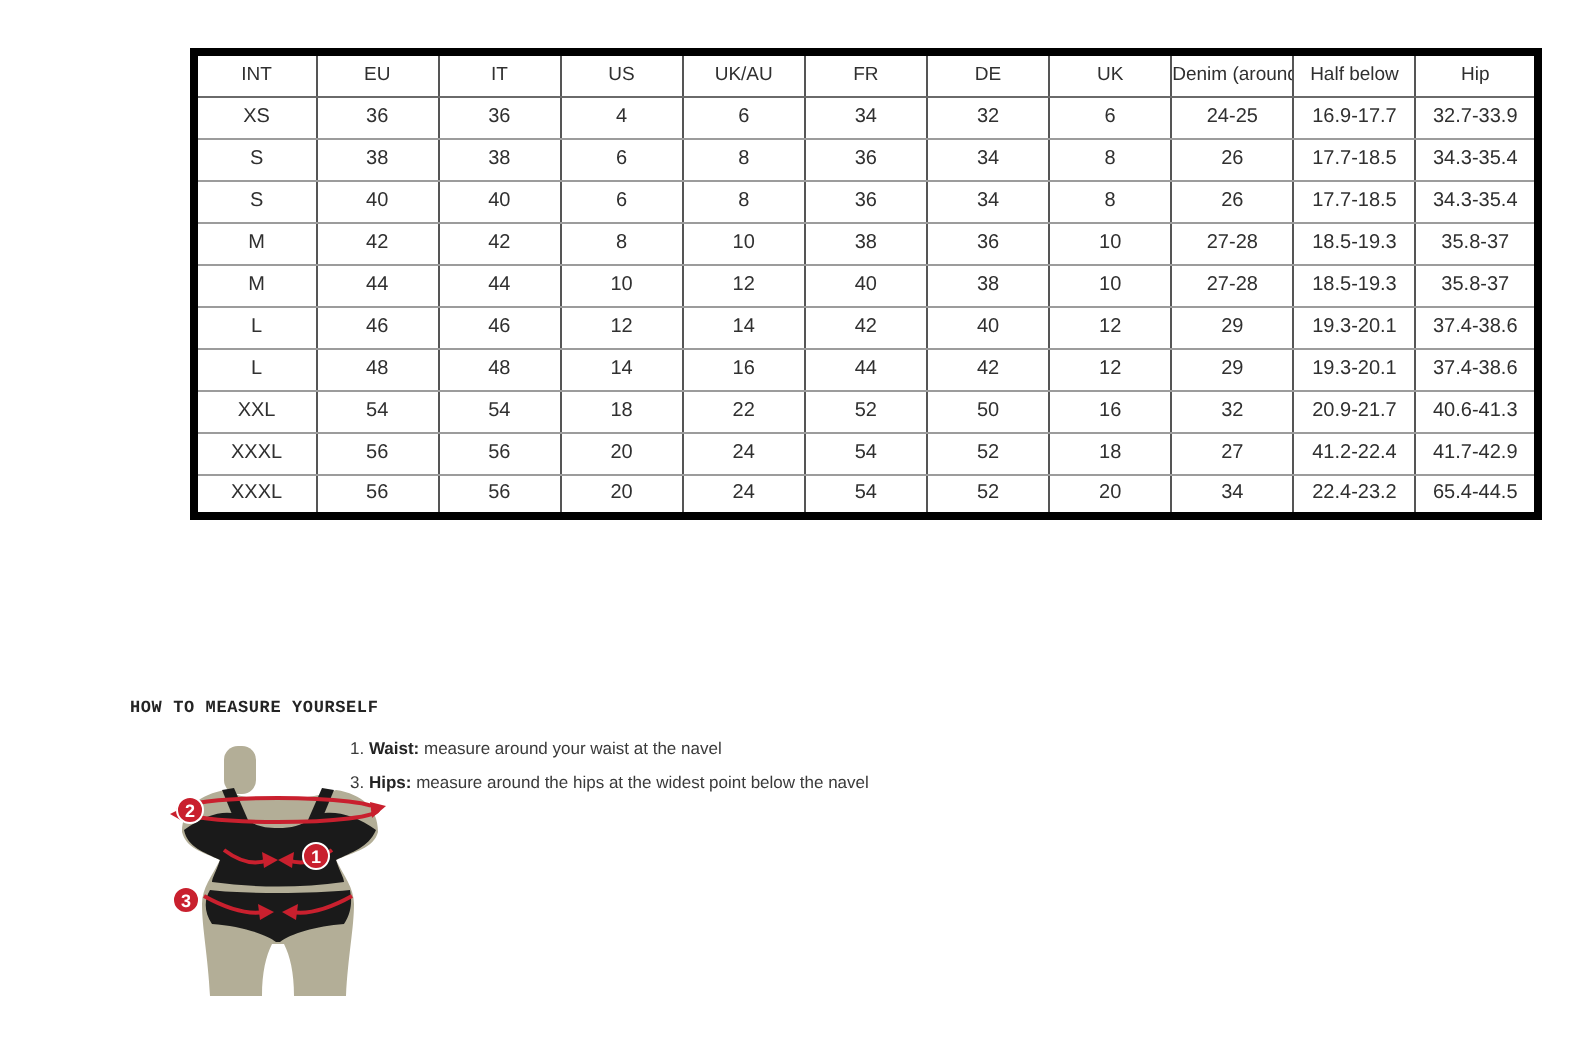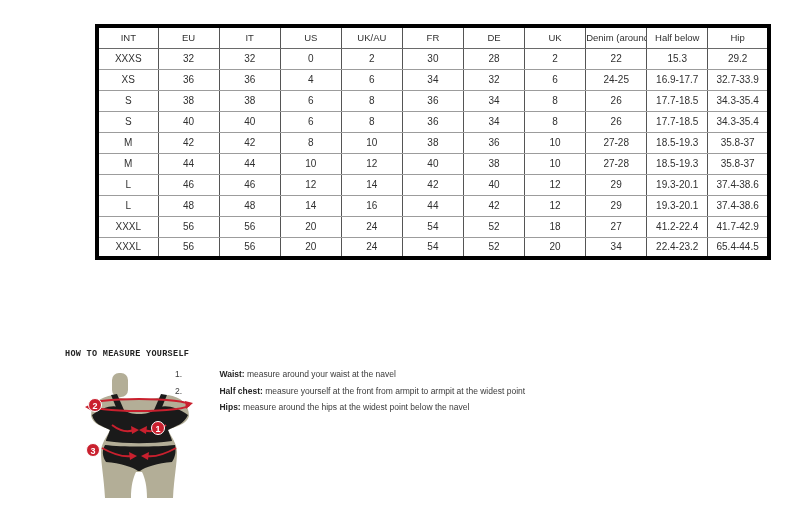--- a/index.html
+++ b/index.html
@@ -24,21 +24,21 @@
   .size-table td { height: 21px; }
   .measure-title {
     position: absolute; left: 65px; top: 349px;
     font-size: 8.5px; font-weight: 700; letter-spacing: 0.3px; color: #242424; font-family: Liberation Mono, monospace;
   }
   .measure-list {
     position: absolute; left: 175px; top: 370px;
     font-size: 8.5px; color: #3a3a3a;
   }
   .measure-item { margin: 0 0 7.5px 0; line-height: 9px; }
-  .measure-item b { color: #242424; margin-left: 35px; }
+  .measure-item b { color: #242424; }
   .figure-wrap { position: absolute; left: 82px; top: 368px; width: 115px; height: 132px; }
   .figure-wrap svg { display: block; }
 </style>
 </head>
 <body>
 
 <div class="canvas">
 
   <table class="size-table">
     <thead>
@@ -51,33 +51,20 @@
           <th>FR</th>
           <th>DE</th>
           <th>UK</th>
           <th>Denim (around)</th>
           <th>Half below</th>
           <th>Hip</th>
         </tr>
     </thead>
     <tbody>
         <tr>
-          <td>XXXS</td>
-          <td>32</td>
-          <td>32</td>
-          <td>0</td>
-          <td>2</td>
-          <td>30</td>
-          <td>28</td>
-          <td>2</td>
-          <td>22</td>
-          <td>15.3</td>
-          <td>29.2</td>
-        </tr>
-        <tr>
           <td>XS</td>
           <td>36</td>
           <td>36</td>
           <td>4</td>
           <td>6</td>
           <td>34</td>
           <td>32</td>
           <td>6</td>
           <td>24-25</td>
           <td>16.9-17.7</td>
@@ -155,20 +142,33 @@
           <td>14</td>
           <td>16</td>
           <td>44</td>
           <td>42</td>
           <td>12</td>
           <td>29</td>
           <td>19.3-20.1</td>
           <td>37.4-38.6</td>
         </tr>
         <tr>
+          <td>XXL</td>
+          <td>54</td>
+          <td>54</td>
+          <td>18</td>
+          <td>22</td>
+          <td>52</td>
+          <td>50</td>
+          <td>16</td>
+          <td>32</td>
+          <td>20.9-21.7</td>
+          <td>40.6-41.3</td>
+        </tr>
+        <tr>
           <td>XXXL</td>
           <td>56</td>
           <td>56</td>
           <td>20</td>
           <td>24</td>
           <td>54</td>
           <td>52</td>
           <td>18</td>
           <td>27</td>
           <td>41.2-22.4</td>
@@ -187,21 +187,20 @@
           <td>22.4-23.2</td>
           <td>65.4-44.5</td>
         </tr>
       </tbody>
   </table>
 
   <div class="measure-title">HOW TO MEASURE YOURSELF</div>
 
   <div class="measure-list">
       <div class="measure-item"><span>1. </span><b>Waist:</b><span> measure around your waist at the navel</span></div>
-      <div class="measure-item"><span>2. </span><b>Half chest:</b><span> measure yourself at the front from armpit to armpit at the widest point</span></div>
       <div class="measure-item"><span>3. </span><b>Hips:</b><span> measure around the hips at the widest point below the navel</span></div>
     </div>
 
   <div class="figure-wrap">
     <svg width="115" height="132" viewBox="0 0 115 132" xmlns="http://www.w3.org/2000/svg">
 
       <rect x="30" y="5" width="16" height="24" rx="7" fill="#b3ae97"></rect>
 
       <path fill="#b3ae97" d="
         M 9,48

